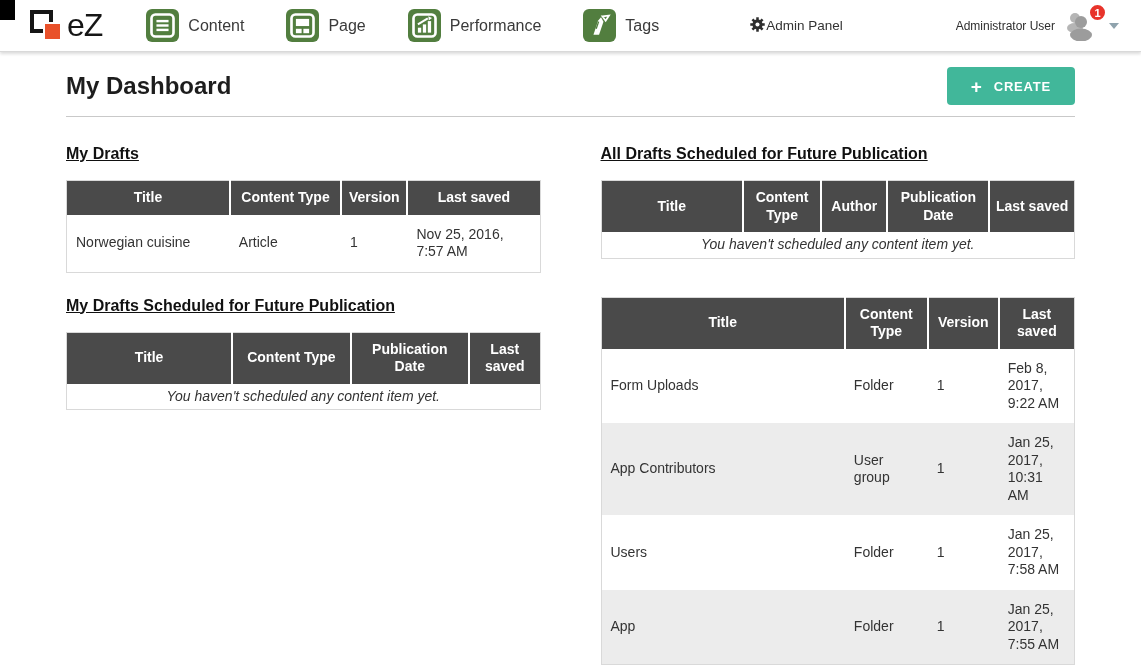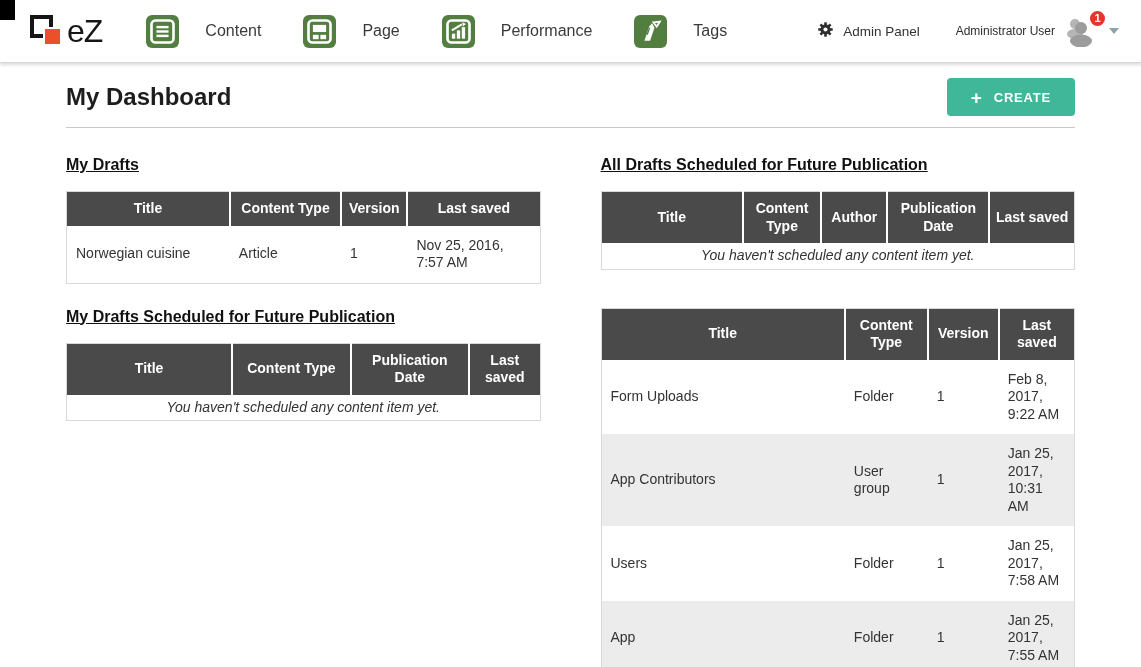--- a/index.html
+++ b/index.html
@@ -5,34 +5,34 @@
   * { box-sizing: border-box; }
   html,body { margin:0; padding:0; }
   body {
     width:1141px; height:667px; overflow:hidden;
     font-family:"Liberation Sans", sans-serif;
     background:#fff; color:#333; position:relative;
   }
   
   .corner-artifact { position:absolute; top:0; left:0; width:15px; height:20px; background:#000; z-index:50; }
   .topbar {
-    height:63px; display:flex; align-items:center; padding:0 16px;
+    height:52px; display:flex; align-items:center; padding:0 16px;
     background:#fff; border-bottom:1px solid #d9d9d9;
     box-shadow:0 2px 3px rgba(0,0,0,.14); position:relative; z-index:10;
   }
   .logo { display:flex; align-items:center; margin:0 44px 0 14px; cursor:pointer; }
   .logo-mark { position:relative; width:34px; height:38px; }
   .lm-outline { position:absolute; top:3px; left:0; width:23px; height:23px; border:4px solid #151515; background:#fff; }
   .lm-orange  { position:absolute; top:15px; left:13px; width:17px; height:17px; background:#e9512a; border-left:2px solid #fff; border-top:2px solid #fff; }
   .logo-text { font-size:32px; color:#161616; margin-left:3px; letter-spacing:-1px; }
   .nav { display:flex; align-items:center; gap:42px; }
-  .nav-item { display:flex; align-items:center; gap:26px; font-size:16px; color:#3a3a3a; cursor:pointer; }
+  .nav-item { display:flex; align-items:center; gap:9px; font-size:16px; color:#3a3a3a; cursor:pointer; }
   .nav-icon { width:33px; height:33px; border-radius:6px; background:#527e3f; display:flex; align-items:center; justify-content:center; flex:0 0 auto; }
   .nav-icon svg { display:block; }
-  .admin-panel { display:flex; align-items:center; gap:9px; margin-left:90px; font-size:13.5px; color:#333; cursor:pointer; }
+  .admin-panel { display:flex; align-items:center; margin-left:90px; font-size:13.5px; color:#333; cursor:pointer; }
   .user-cluster { margin-left:auto; display:flex; align-items:center; gap:9px; cursor:pointer; padding-right:6px; }
   .user-name { font-size:12px; color:#2e2e2e; }
   .avatar { position:relative; width:34px; height:31px; }
   .badge {
     position:absolute; top:-7px; right:-9px; width:19px; height:19px;
     background:#e8342b; border:2px solid #fff; border-radius:50%;
     color:#fff; font-size:11px; font-weight:bold; display:flex; align-items:center; justify-content:center;
   }
   .caret { width:0; height:0; border-left:5px solid transparent; border-right:5px solid transparent; border-top:6px solid #8fa3ad; margin-left:2px; }
 

